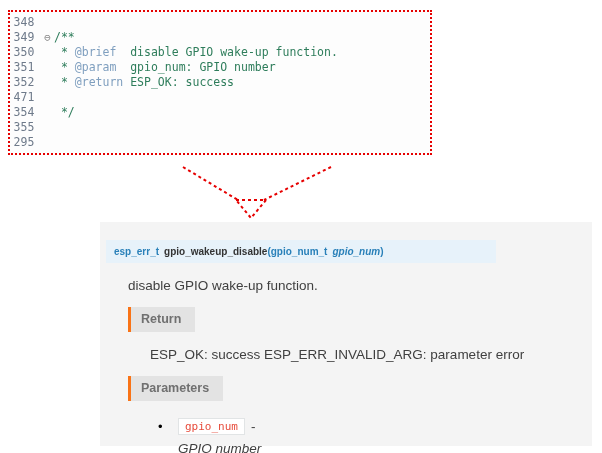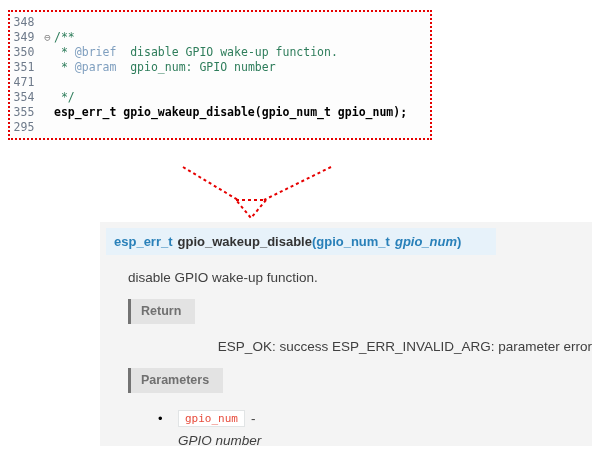--- a/index.html
+++ b/index.html
@@ -33,41 +33,41 @@
 
   
   .arrow-svg { position:absolute; left:0; top:0; pointer-events:none; }
 
   
   .doc-panel {
     position:absolute; left:100px; top:222px; width:492px; height:224px;
     background:#f4f4f4; box-sizing:border-box;
   }
   .signature {
-    margin:6px 6px 0 6px; background:#e7f2fa; width:fit-content; min-width:390px;
-    padding:6px 8px; font-size:13px; font-weight:bold; color:#2980b9;
+    margin:18px 6px 0 6px; background:#e7f2fa; width:fit-content; min-width:390px;
+    padding:6px 8px; font-size:10px; font-weight:bold; color:#2980b9;
     box-sizing:border-box; white-space:pre;
   }
   .sig-return { color:#2980b9; margin-right:5px; }
   .sig-name   { color:#333333; }
   .sig-paren  { color:#2980b9; }
   .sig-ptype  { color:#2980b9; margin-right:5px; }
   .sig-pname  { color:#2980b9; font-style:italic; }
 
   .description { margin:15px 0 0 28px; font-size:13.5px; color:#404040; }
 
   .rubric {
     margin:14px 0 0 28px; width:fit-content;
-    background:#e3e3e3; border-left:3px solid #737373;
+    background:#e3e3e3; border-left:3px solid #f97316;
     color:#707070; font-weight:bold; font-size:12.5px;
     padding:5px 14px 6px 10px;
   }
   .rubric-params { }
 
-  .return-text { margin:15px 0 0 50px; font-size:13.5px; color:#404040;text-align:right; }
+  .return-text { margin:15px 0 0 50px; font-size:13.5px; color:#404040; }
 
   .param-row { display:flex; margin:17px 0 0 58px; font-size:13.5px; color:#404040; }
   .bullet { flex:none; width:20px; color:#000; font-size:13px; line-height:18px; }
   .param-body { flex:1 1 auto; }
   .param-line1 { display:flex; align-items:center; }
   .inline-code {
     font-family:"DejaVu Sans Mono", monospace; font-size:11px;
     color:#e74c3c; background:#ffffff; border:1px solid #e1e4e5;
     padding:1px 6px; margin-right:6px;
   }
@@ -97,36 +97,40 @@
       <span class="foldcol"></span>
       <span class="code-text"><span class="seg-comment"> * </span><span class="seg-tag">@brief</span><span class="seg-comment">  disable GPIO wake-up function.</span></span>
     </div>
 
     <div class="code-line">
       <span class="gutter">351</span>
       <span class="foldcol"></span>
       <span class="code-text"><span class="seg-comment"> * </span><span class="seg-tag">@param</span><span class="seg-comment">  gpio_num: GPIO number</span></span>
     </div>
 
+    <div class="code-line">
+      <span class="gutter">352</span>
+      <span class="foldcol"></span>
+      <span class="code-text"><span class="seg-comment"> * </span><span class="seg-tag">@return</span><span class="seg-comment"> ESP_OK: success</span></span>
+    </div>
 
     <div class="code-line">
       <span class="gutter">471</span>
       <span class="foldcol"></span>
     </div>
 
     <div class="code-line">
       <span class="gutter">354</span>
       <span class="foldcol"></span>
       <span class="code-text"><span class="seg-comment"> */</span></span>
     </div>
 
     <div class="code-line">
       <span class="gutter">355</span>
       <span class="foldcol"></span>
-      <span class="code-text"><span class="seg-code">esp_err_t gpio_wakeup_disable(gpio_num_t gpio_num);</span></span>
     </div>
 
     <div class="code-line">
       <span class="gutter">295</span>
       <span class="foldcol"></span>
       <span class="code-text"></span>
     </div>
 
   </div>
 

